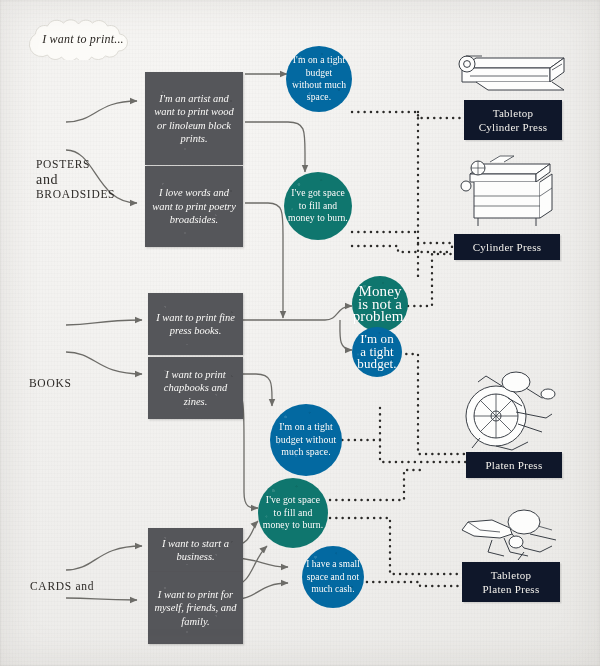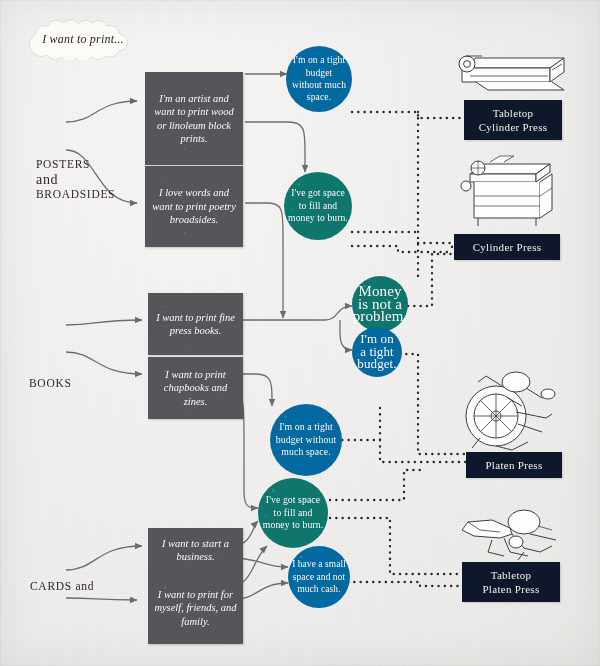--- a/index.html
+++ b/index.html
@@ -234,21 +234,21 @@
 </div>
 <div class="circ orange" style="left:352px;top:327px;width:50px;height:50px;font-size:13px;">
   <span class="ctxt">I'm on a tight budget.</span>
 </div>
 <div class="circ orange" style="left:270px;top:404px;width:72px;height:72px;font-size:9.8px;">
   <span class="ctxt">I'm on a tight budget without much space.</span>
 </div>
 <div class="circ teal" style="left:258px;top:478px;width:70px;height:70px;font-size:9.7px;">
   <span class="ctxt">I've got space to fill and money to burn.</span>
 </div>
-<div class="circ orange" style="left:288px;top:546px;width:62px;height:62px;font-size:9.4px;">
+<div class="circ orange" style="left:302px;top:546px;width:62px;height:62px;font-size:9.4px;">
   <span class="ctxt">I have a small space and not much cash.</span>
 </div>
 
 <svg class="press-art" style="left:452px;top:50px;" width="120" height="52" viewBox="0 0 120 52" xmlns="http://www.w3.org/2000/svg">
   <g fill="#fdfdfc" stroke="#3a3f46" stroke-width="1" stroke-linejoin="round">
     <path d="M10,18 L24,8 L112,8 L98,18 Z"></path>
     <path d="M10,18 L98,18 L98,32 L10,32 Z"></path>
     <path d="M98,18 L112,8 L112,22 L98,32 Z"></path>
     <path d="M18,26 L96,26" stroke-width=".8" fill="none"></path>
     <ellipse cx="15" cy="14" rx="8" ry="8"></ellipse>

